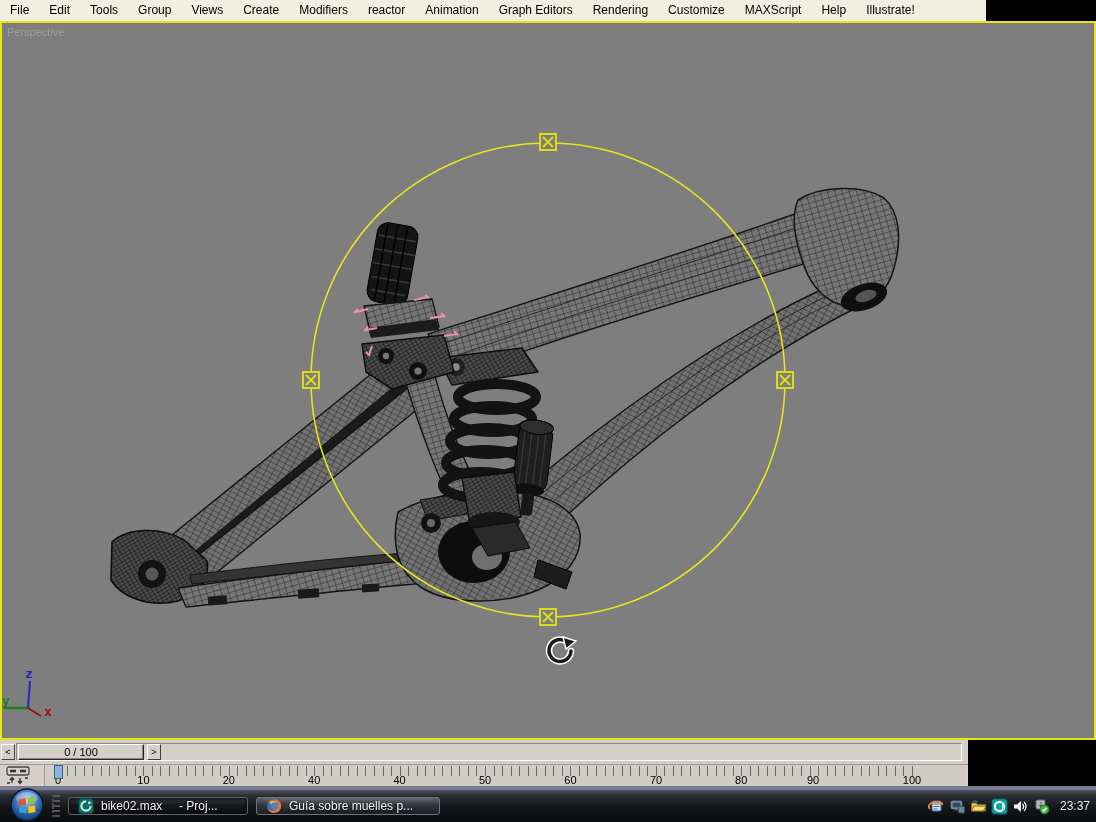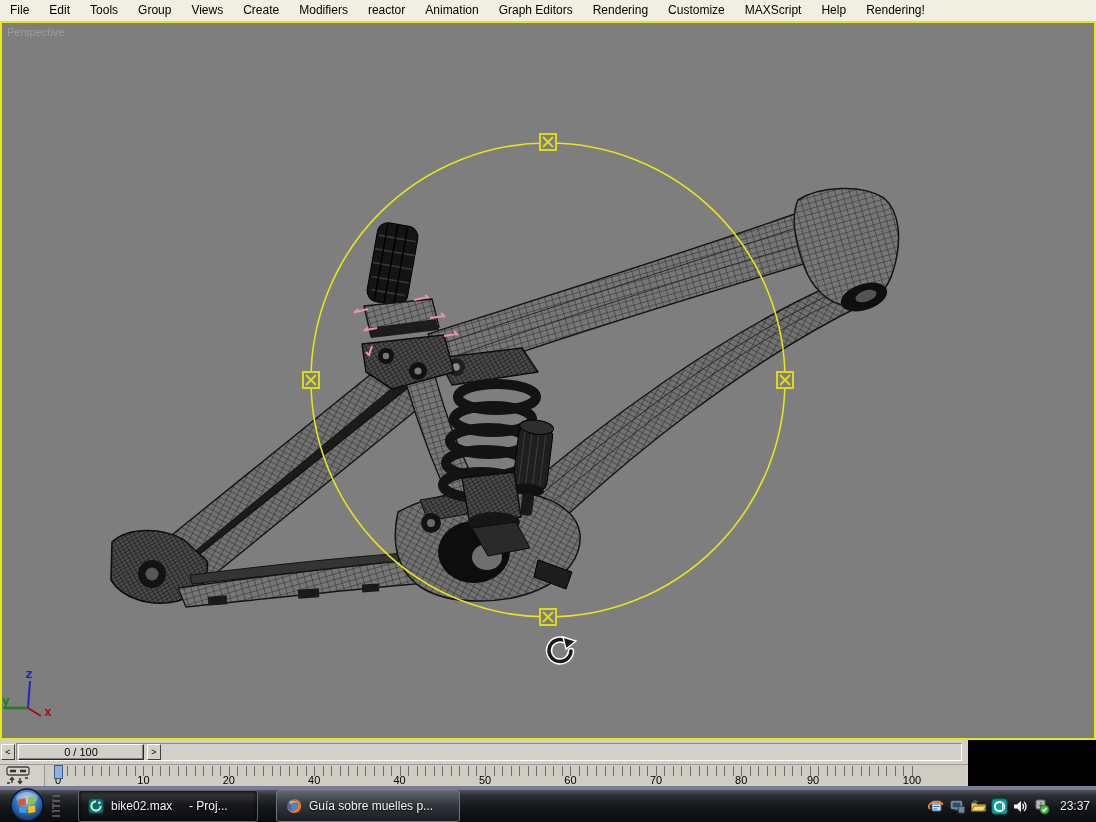--- a/index.html
+++ b/index.html
@@ -1,20 +1,20 @@
 <!DOCTYPE html>
 <html><head>
 <meta charset="utf-8">
 <style>
   html,body{margin:0;padding:0;width:1096px;height:822px;overflow:hidden;
     font-family:"Liberation Sans",sans-serif;background:#000;}
   .app{position:relative;width:1096px;height:822px;}
 
   
-  .menubar{position:absolute;top:0;left:0;width:1096px;height:21px;
+  .menubar{position:absolute;top:0;left:0;width:986px;height:21px;
     background:#f1efe2;display:flex;align-items:center;z-index:5;}
   .menu-item{padding:0 10px;font-size:12px;color:#000;line-height:21px;cursor:default;}
 
   
   .viewport{position:absolute;top:21px;left:0;width:1096px;height:719px;
     background:#7e7e7e;border:2px solid #e9e616;box-sizing:border-box;}
   .vp-label{position:absolute;top:3px;left:5px;font-size:11px;color:#9c9c9c;z-index:3;}
   .scene{position:absolute;top:0;left:0;width:1092px;height:715px;}
 
   
@@ -51,21 +51,21 @@
   .purple-strip{position:absolute;top:786px;left:0;width:1096px;height:4px;background:#7c7a96;}
 
   
   .taskbar{position:absolute;top:790px;left:0;width:1096px;height:32px;
     background:linear-gradient(#50545c 0%,#2a2d33 18%,#141619 55%,#0a0b0d 100%);
     display:flex;align-items:center;}
   .orb{position:relative;left:10px;width:34px;height:34px;margin-top:-2px;cursor:pointer;flex:0 0 auto;}
   .grip{margin-left:18px;width:6px;height:22px;flex:0 0 auto;
     background:repeating-linear-gradient(#666 0 2px,transparent 2px 5px);
     border-left:2px dotted #555;opacity:.8;}
-  .taskbtn{height:32px;margin-left:18px;border-radius:3px;display:flex;align-items:center;
+  .taskbtn{height:18px;margin-left:8px;border-radius:3px;display:flex;align-items:center;
     padding:0 9px;cursor:pointer;flex:0 0 auto;box-sizing:border-box;}
   .taskbtn .lbl{margin-left:7px;font-size:12px;color:#f2f2f2;text-shadow:0 1px 2px #000;white-space:pre;}
   .taskbtn.active{width:180px;background:linear-gradient(#3d4047,#17181b 45%,#0c0d0f);
     border:1px solid #606468;box-shadow:inset 0 1px 4px #000;}
   .taskbtn.normal{width:184px;background:linear-gradient(#62666e,#33363c 45%,#1b1d21);
     border:1px solid #70747a;}
   .tray{margin-left:auto;display:flex;align-items:center;gap:4px;padding-right:6px;}
   .tray svg{display:block;}
   .clock{font-size:12px;color:#f0f0f0;margin-left:6px;text-shadow:0 1px 1px #000;}
 </style>
@@ -82,21 +82,21 @@
     <span class="menu-item">Views</span>
     <span class="menu-item">Create</span>
     <span class="menu-item">Modifiers</span>
     <span class="menu-item">reactor</span>
     <span class="menu-item">Animation</span>
     <span class="menu-item">Graph Editors</span>
     <span class="menu-item">Rendering</span>
     <span class="menu-item">Customize</span>
     <span class="menu-item">MAXScript</span>
     <span class="menu-item">Help</span>
-    <span class="menu-item">Rendering!</span>
+    <span class="menu-item">Illustrate!</span>
   </div>
 
   <div class="viewport">
     <div class="vp-label">Perspective</div>
 
     <svg class="scene" viewBox="2 23 1092 715" preserveAspectRatio="none">
       <defs>
         <pattern id="mesh" width="7" height="5.5" patternUnits="userSpaceOnUse" patternTransform="rotate(-16)">
           <rect width="7" height="5.5" fill="#767676"></rect>
           <path d="M0 0H7M0 0V5.5" stroke="#242424" stroke-width="0.9" fill="none"></path>

